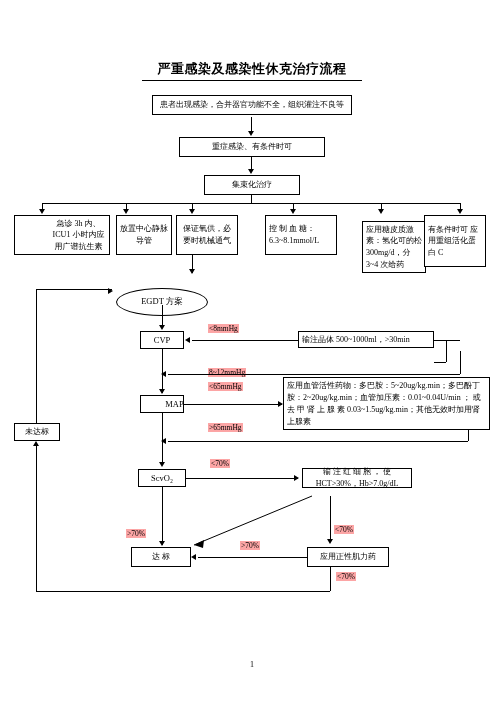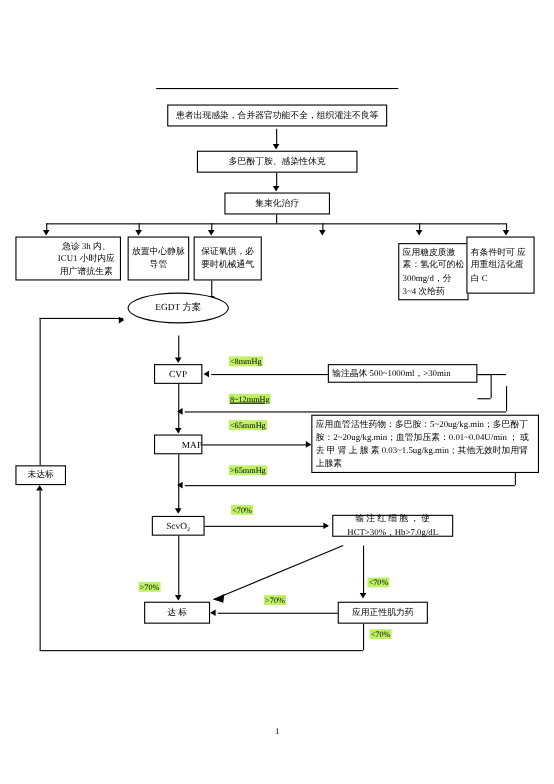--- a/index.html
+++ b/index.html
@@ -78,42 +78,43 @@
   .ar-right{
     border-top:3px solid transparent;
     border-bottom:3px solid transparent;
     border-left:5px solid #000;
   }
   .lbl{
     position:absolute;
     font-size:7.5px;
     font-family:"Liberation Serif","DejaVu Serif",serif;
     white-space:nowrap;
-    background:#bef264;
+    background:#fca5a5;
     padding:0 1px;
   }
   #pageno{
     left:0; top:660px; width:504px;
     text-align:center; font-size:8px;
   }
   .diag{position:absolute;overflow:visible;}
 </style>
 </head>
 <body>
 
 <div id="page">
 
+  <div class="abs" id="title">严重感染及感染性休克治疗流程</div>
   <div class="abs" id="title-rule"></div>
 
   <div class="abs box" style="left:152px;top:95px;width:200px;height:20px;">患者出现感染，合并器官功能不全，组织灌注不良等</div>
 
   <div class="ln lnv abs" style="left:251px;top:117px;height:16px;"></div>
   <div class="arrow ar-down abs" style="left:248px;top:131px;"></div>
 
-  <div class="abs box" style="left:179px;top:137px;width:146px;height:20px;">多巴酚丁胺、感染性休克</div>
+  <div class="abs box" style="left:179px;top:137px;width:146px;height:20px;">重症感染、有条件时可</div>
 
   <div class="ln lnv abs" style="left:251px;top:157px;height:14px;"></div>
   <div class="arrow ar-down abs" style="left:248px;top:169px;"></div>
 
   <div class="abs box" style="left:204px;top:175px;width:96px;height:20px;">集束化治疗</div>
 
   <div class="ln lnv abs" style="left:251px;top:195px;height:8px;"></div>
   <div class="ln lnh abs" style="left:42px;top:203px;width:418px;"></div>
 
   <div class="ln lnv abs" style="left:42px;top:203px;height:8px;"></div>
@@ -125,47 +126,48 @@
   <div class="ln lnv abs" style="left:293px;top:203px;height:8px;"></div>
   <div class="arrow ar-down abs" style="left:290px;top:209px;"></div>
   <div class="ln lnv abs" style="left:381px;top:203px;height:8px;"></div>
   <div class="arrow ar-down abs" style="left:378px;top:209px;"></div>
   <div class="ln lnv abs" style="left:460px;top:203px;height:8px;"></div>
   <div class="arrow ar-down abs" style="left:457px;top:209px;"></div>
 
   <div class="abs box" style="left:14px;top:215px;width:96px;height:40px;padding-left:36px;">急诊 3h 内、ICU1 小时内应用广谱抗生素</div>
   <div class="abs box" style="left:116px;top:215px;width:56px;height:40px;">放置中心静脉导管</div>
   <div class="abs box" style="left:176px;top:215px;width:62px;height:40px;">保证氧供，必要时机械通气</div>
+  <div class="abs box left" style="left:265px;top:215px;width:72px;height:40px;">控 制 血 糖：6.3~8.1mmol/L</div>
   <div class="abs box left" style="left:346px;top:221px;width:64px;height:52px;margin-left:16px;">应用糖皮质激素：氢化可的松 300mg/d，分 3~4 次给药</div>
   <div class="abs box left" style="left:424px;top:215px;width:62px;height:52px;">有条件时可 应用重组活化蛋白 C</div>
 
   <div class="ln lnv abs" style="left:192px;top:255px;height:18px;"></div>
   <div class="arrow ar-down abs" style="left:189px;top:269px;"></div>
 
-  <div class="abs ellipse" style="left:116px;top:266px;width:92px;height:28px;">EGDT 方案</div>
+  <div class="abs ellipse" style="left:116px;top:288px;width:92px;height:28px;">EGDT 方案</div>
 
   <div class="arrow ar-right abs" style="left:108px;top:288px;"></div>
 
   <div class="ln lnv abs" style="left:162px;top:305px;height:22px;"></div>
   <div class="arrow ar-down abs" style="left:159px;top:325px;"></div>
 
   <div class="abs box" style="left:140px;top:331px;width:44px;height:18px;font-size:8.5px;">CVP</div>
 
   <div class="lbl abs" style="left:208px;top:324px;">&lt;8mmHg</div>
   <div class="ln lnh abs" style="left:192px;top:340px;width:268px;"></div>
   <div class="arrow ar-left abs" style="left:185px;top:337px;"></div>
 
   <div class="abs box left" style="left:298px;top:331px;width:136px;height:17px;">输注晶体 500~1000ml，&gt;30min</div>
 
   <div class="ln lnv abs" style="left:446px;top:340px;height:22px;"></div>
   <div class="ln lnh abs" style="left:434px;top:340px;width:12px;"></div>
   <div class="ln lnh abs" style="left:434px;top:362px;width:12px;"></div>
   <div class="ln lnv abs" style="left:460px;top:340px;height:0px;"></div>
 
-  <div class="lbl abs" style="left:208px;top:358px;text-decoration:underline;">8~12mmHg</div>
+  <div class="lbl abs" style="left:208px;top:368px;">8~12mmHg</div>
   <div class="ln lnv abs" style="left:460px;top:351px;height:23px;"></div>
   <div class="ln lnh abs" style="left:168px;top:374px;width:292px;"></div>
   <div class="arrow ar-left abs" style="left:161px;top:371px;"></div>
 
   <div class="ln lnv abs" style="left:162px;top:349px;height:44px;"></div>
   <div class="arrow ar-down abs" style="left:159px;top:389px;"></div>
 
   <div class="abs box" style="left:140px;top:395px;width:44px;height:18px;font-size:8.5px;padding-left:28px;">MAP</div>
 
   <div class="lbl abs" style="left:208px;top:382px;">&lt;65mmHg</div>

